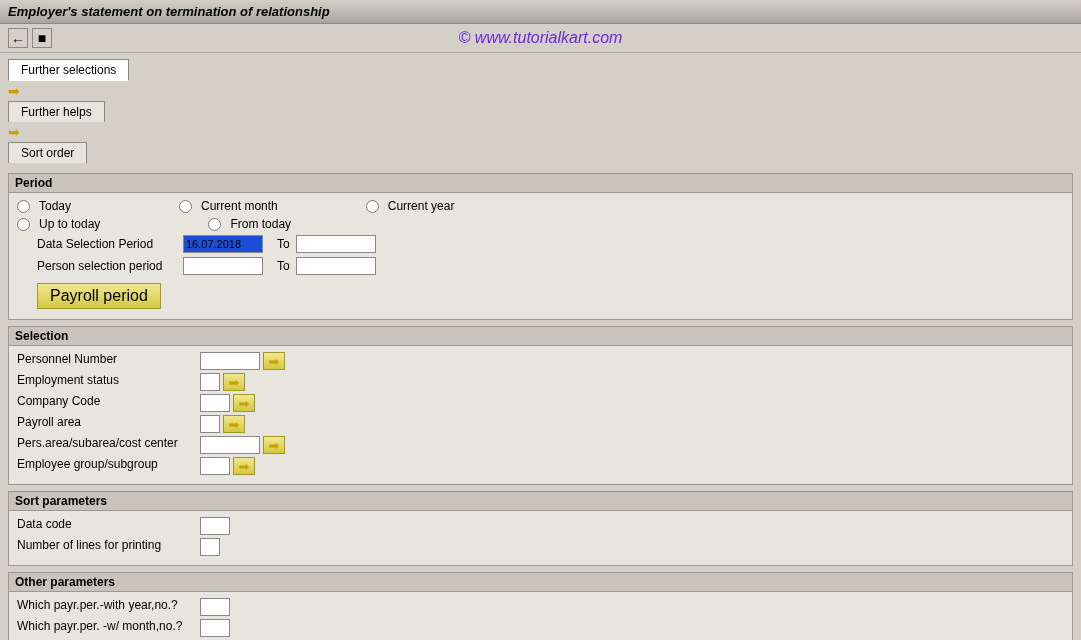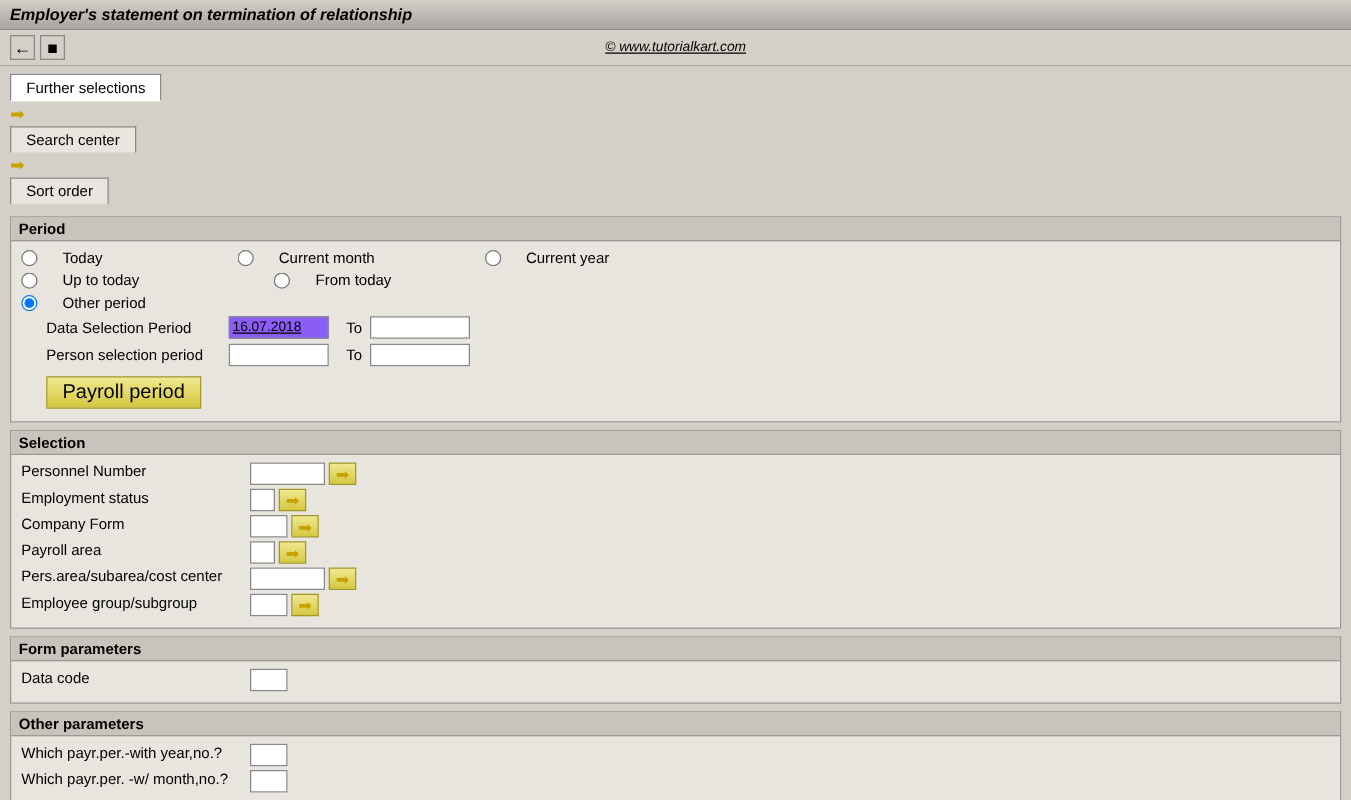--- a/index.html
+++ b/index.html
@@ -36,24 +36,23 @@
       display: flex;
       align-items: center;
       justify-content: center;
       cursor: pointer;
       font-size: 14px;
     }
     .watermark {
       position: absolute;
       left: 50%;
       transform: translateX(-50%);
-      color: #000000;
-      font-size: 11px;
+      color: #6d28d9;
+      font-size: 16px;
       font-style: italic;
-      text-decoration: underline;
     }
     .tab-bar {
       background: #d4d0c8;
       padding: 6px 8px;
       display: flex;
       align-items: flex-start;
       gap: 2px;
       flex-direction: column;
     }
     .tab-btn {
@@ -96,21 +95,21 @@
     }
     .radio-row {
       display: flex;
       align-items: center;
       gap: 8px;
       margin-bottom: 4px;
     }
     .radio-group {
       display: flex;
       align-items: center;
-      gap: 20px;
+      gap: 9px;
     }
     .radio-input {
       width: 13px;
       height: 13px;
       cursor: pointer;
     }
     .field-row {
       display: flex;
       align-items: center;
       margin-bottom: 4px;
@@ -120,21 +119,21 @@
       min-width: 140px;
       font-size: 12px;
     }
     .field-input {
       border: 1px solid #888;
       background: #fff;
       height: 18px;
       font-size: 11px;
       padding: 1px 2px;
     }
-    .field-input.date { width: 80px; background: #8b5cf6; text-decoration: underline; }
+    .field-input.date { width: 80px; background: #1d4ed8; }
     .field-input.medium { width: 80px; }
     .to-label {
       font-size: 12px;
       margin-left: 8px;
     }
     .payroll-btn {
       background: linear-gradient(to bottom, #f0e890, #d4c840);
       border: 1px solid #a09820;
       padding: 3px 12px;
       cursor: pointer;
@@ -193,21 +192,21 @@
   <div class="toolbar-icon" title="Execute">■</div>
   <div class="watermark">© www.tutorialkart.com</div>
 </div>
 
 <div class="tab-bar">
   <button class="tab-btn active">
     <span>Further selections</span>
   </button>
   <span class="tab-arrow">➡</span>
   <button class="tab-btn">
-    <span>Search center</span>
+    <span>Further helps</span>
   </button>
   <span class="tab-arrow">➡</span>
   <button class="tab-btn">
     <span>Sort order</span>
   </button>
 </div>
 
 <div class="main-content">
 
   <div class="section">
@@ -235,26 +234,20 @@
         <div class="radio-group">
           <input type="radio" class="radio-input" name="period" value="up_to_today" style="">
           <span>Up to today</span>
         </div>
         <div class="radio-group" style="margin-left:100px;">
           <input type="radio" class="radio-input" name="period" value="from_today" style="">
           <span>From today</span>
         </div>
       </div>
 
-      <div class="radio-row">
-        <div class="radio-group">
-          <input type="radio" class="radio-input" name="period" value="other_period" checked="" style="">
-          <span>Other period</span>
-        </div>
-      </div>
 
       <div class="other-period-indent">
         <div class="field-row">
           <span class="field-label">Data Selection Period</span>
           <input type="text" class="field-input date" value="16.07.2018" style="">
           <span class="to-label">To</span>
           <input type="text" class="field-input medium" style="">
         </div>
         <div class="field-row">
           <span class="field-label">Person selection period</span>
@@ -280,21 +273,21 @@
         <span class="sel-label">Personnel Number</span>
         <input type="text" class="sel-input w60" style="">
         <div class="arrow-btn">➡</div>
       </div>
       <div class="selection-row">
         <span class="sel-label">Employment status</span>
         <input type="text" class="sel-input w20" style="">
         <div class="arrow-btn">➡</div>
       </div>
       <div class="selection-row">
-        <span class="sel-label">Company Form</span>
+        <span class="sel-label">Company Code</span>
         <input type="text" class="sel-input w30" style="">
         <div class="arrow-btn">➡</div>
       </div>
       <div class="selection-row">
         <span class="sel-label">Payroll area</span>
         <input type="text" class="sel-input w20" style="">
         <div class="arrow-btn">➡</div>
       </div>
       <div class="selection-row">
         <span class="sel-label">Pers.area/subarea/cost center</span>
@@ -304,26 +297,30 @@
       <div class="selection-row">
         <span class="sel-label">Employee group/subgroup</span>
         <input type="text" class="sel-input w30" style="">
         <div class="arrow-btn">➡</div>
       </div>
     </div>
   </div>
 
   <div class="section">
     <div class="section-header">
-      <span>Form parameters</span>
+      <span>Sort parameters</span>
     </div>
     <div class="section-body">
       <div class="selection-row">
         <span class="sel-label">Data code</span>
         <input type="text" class="sel-input w30" style="">
+      </div>
+      <div class="selection-row">
+        <span class="sel-label">Number of lines for printing</span>
+        <input type="text" class="sel-input w20" style="">
       </div>
     </div>
   </div>
 
   <div class="section">
     <div class="section-header">
       <span>Other parameters</span>
     </div>
     <div class="section-body">
       <div class="selection-row">

